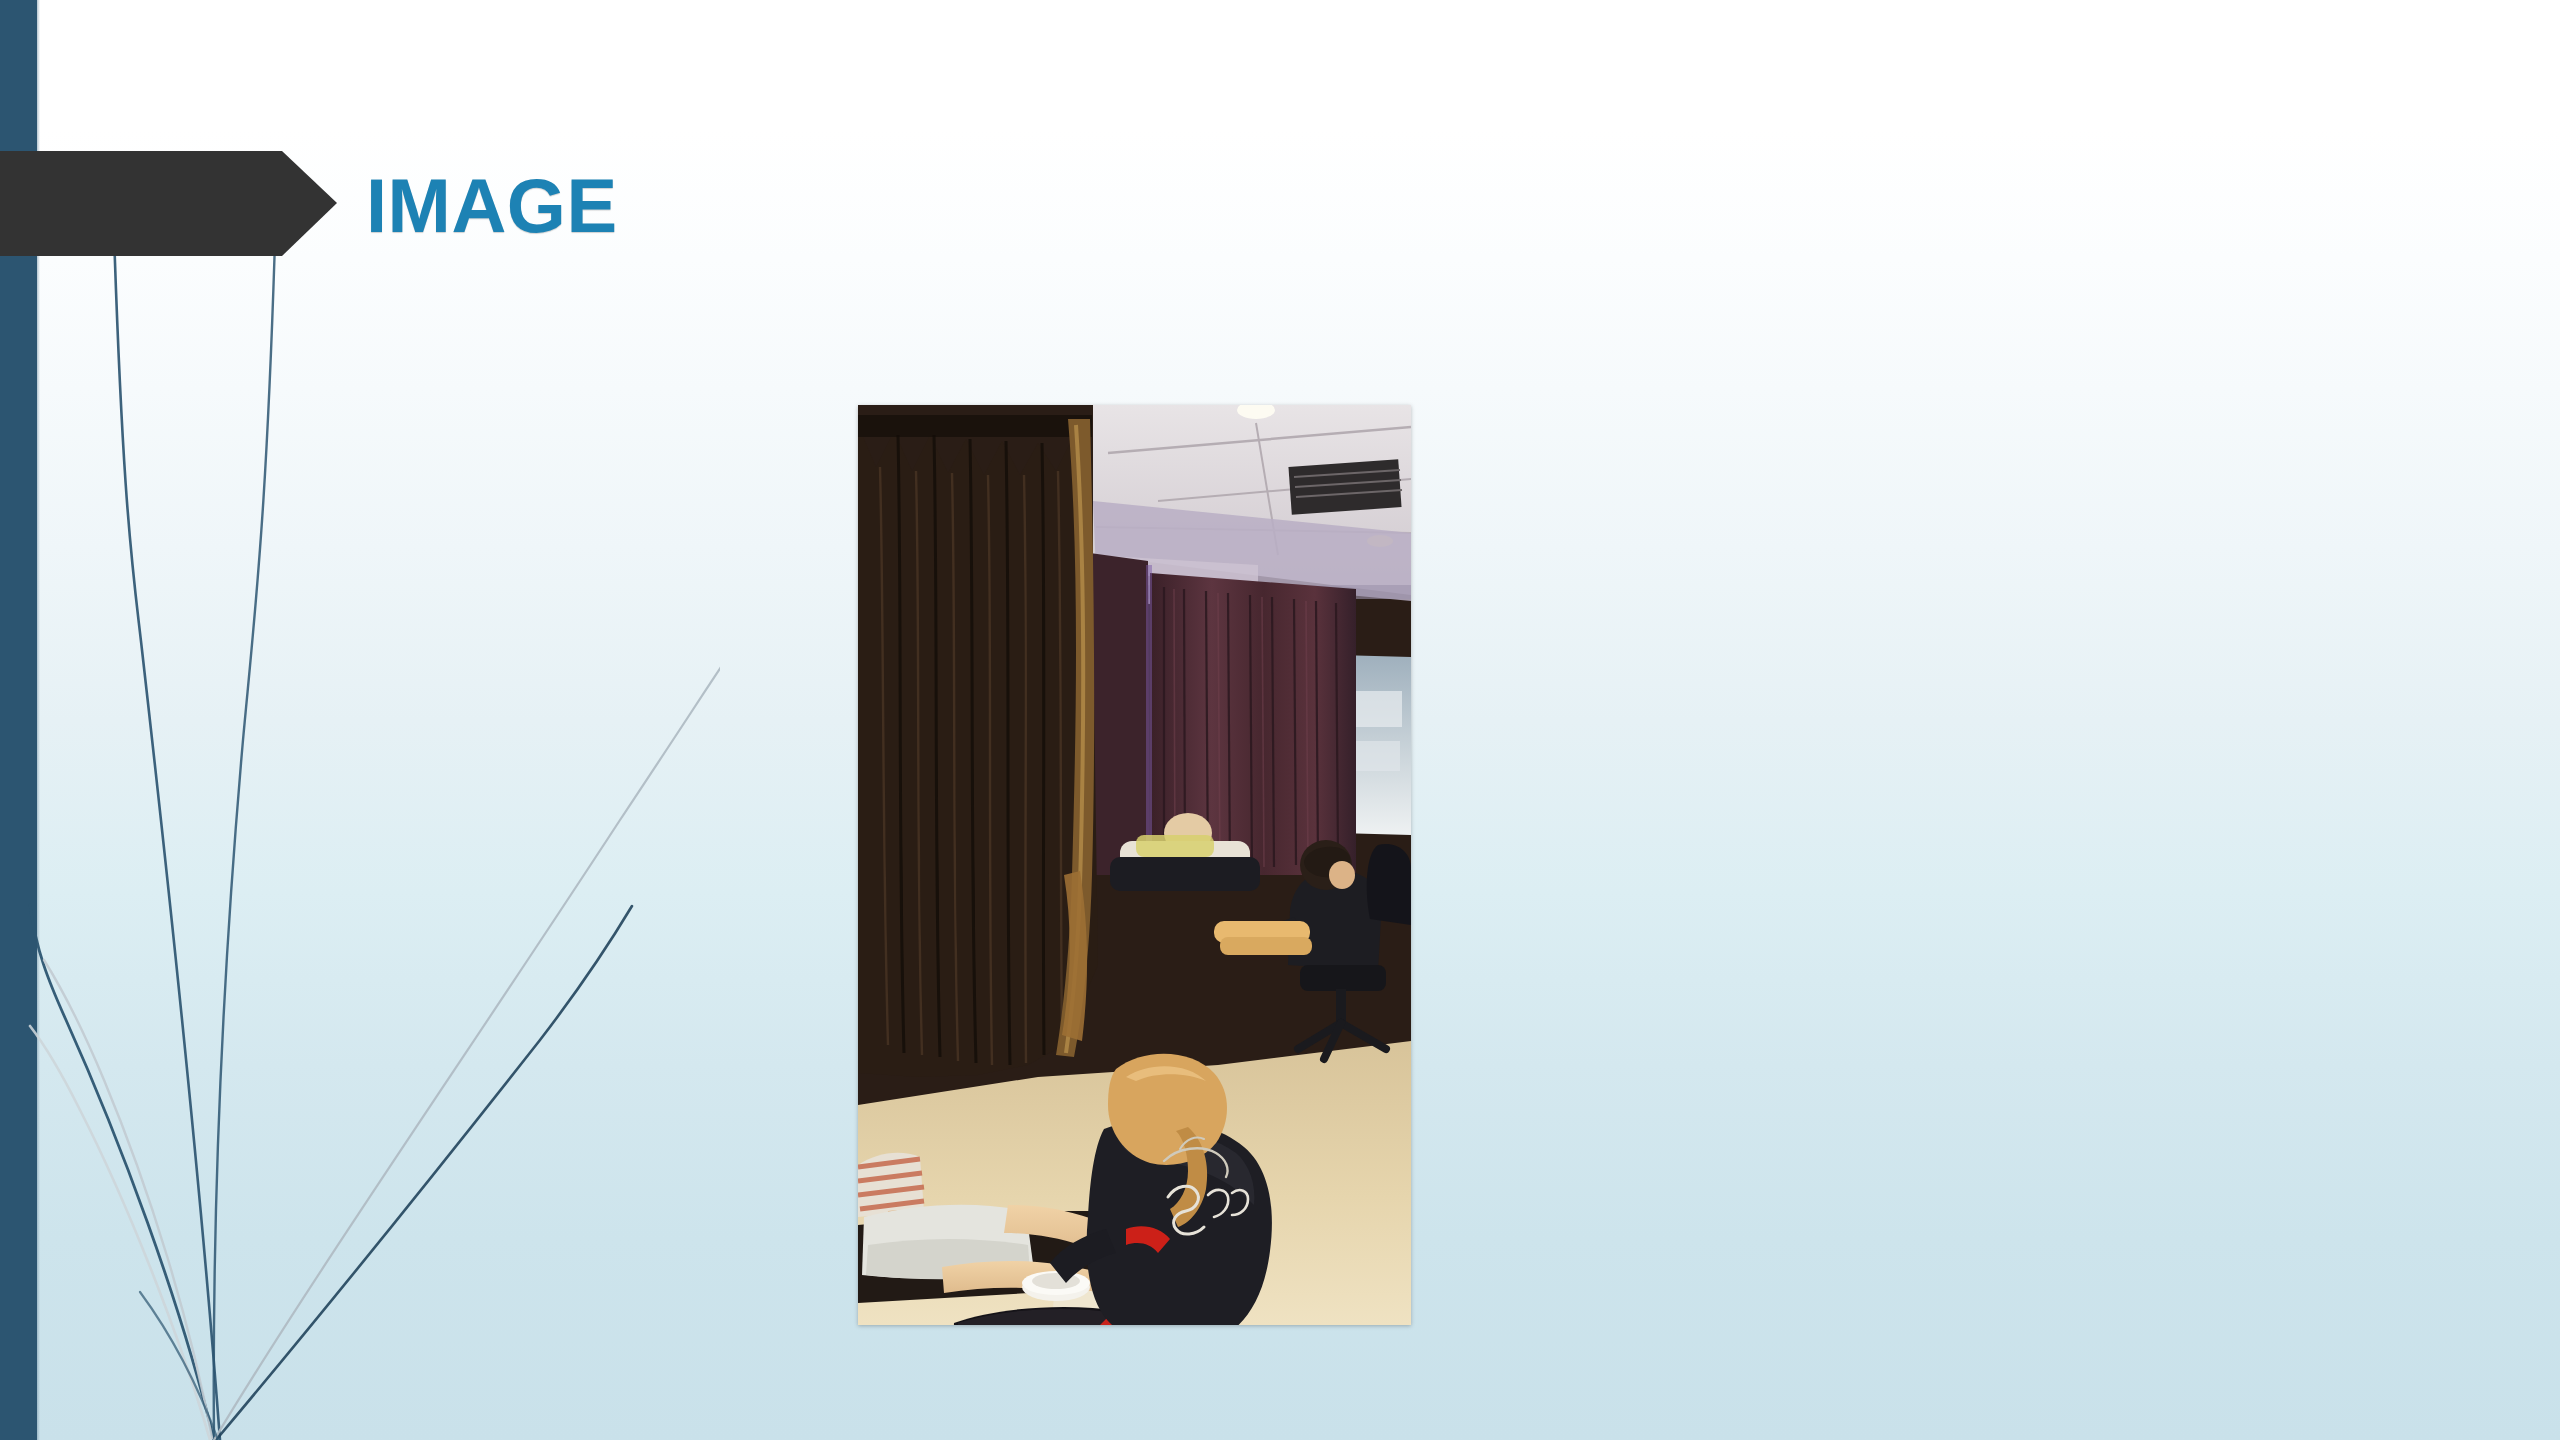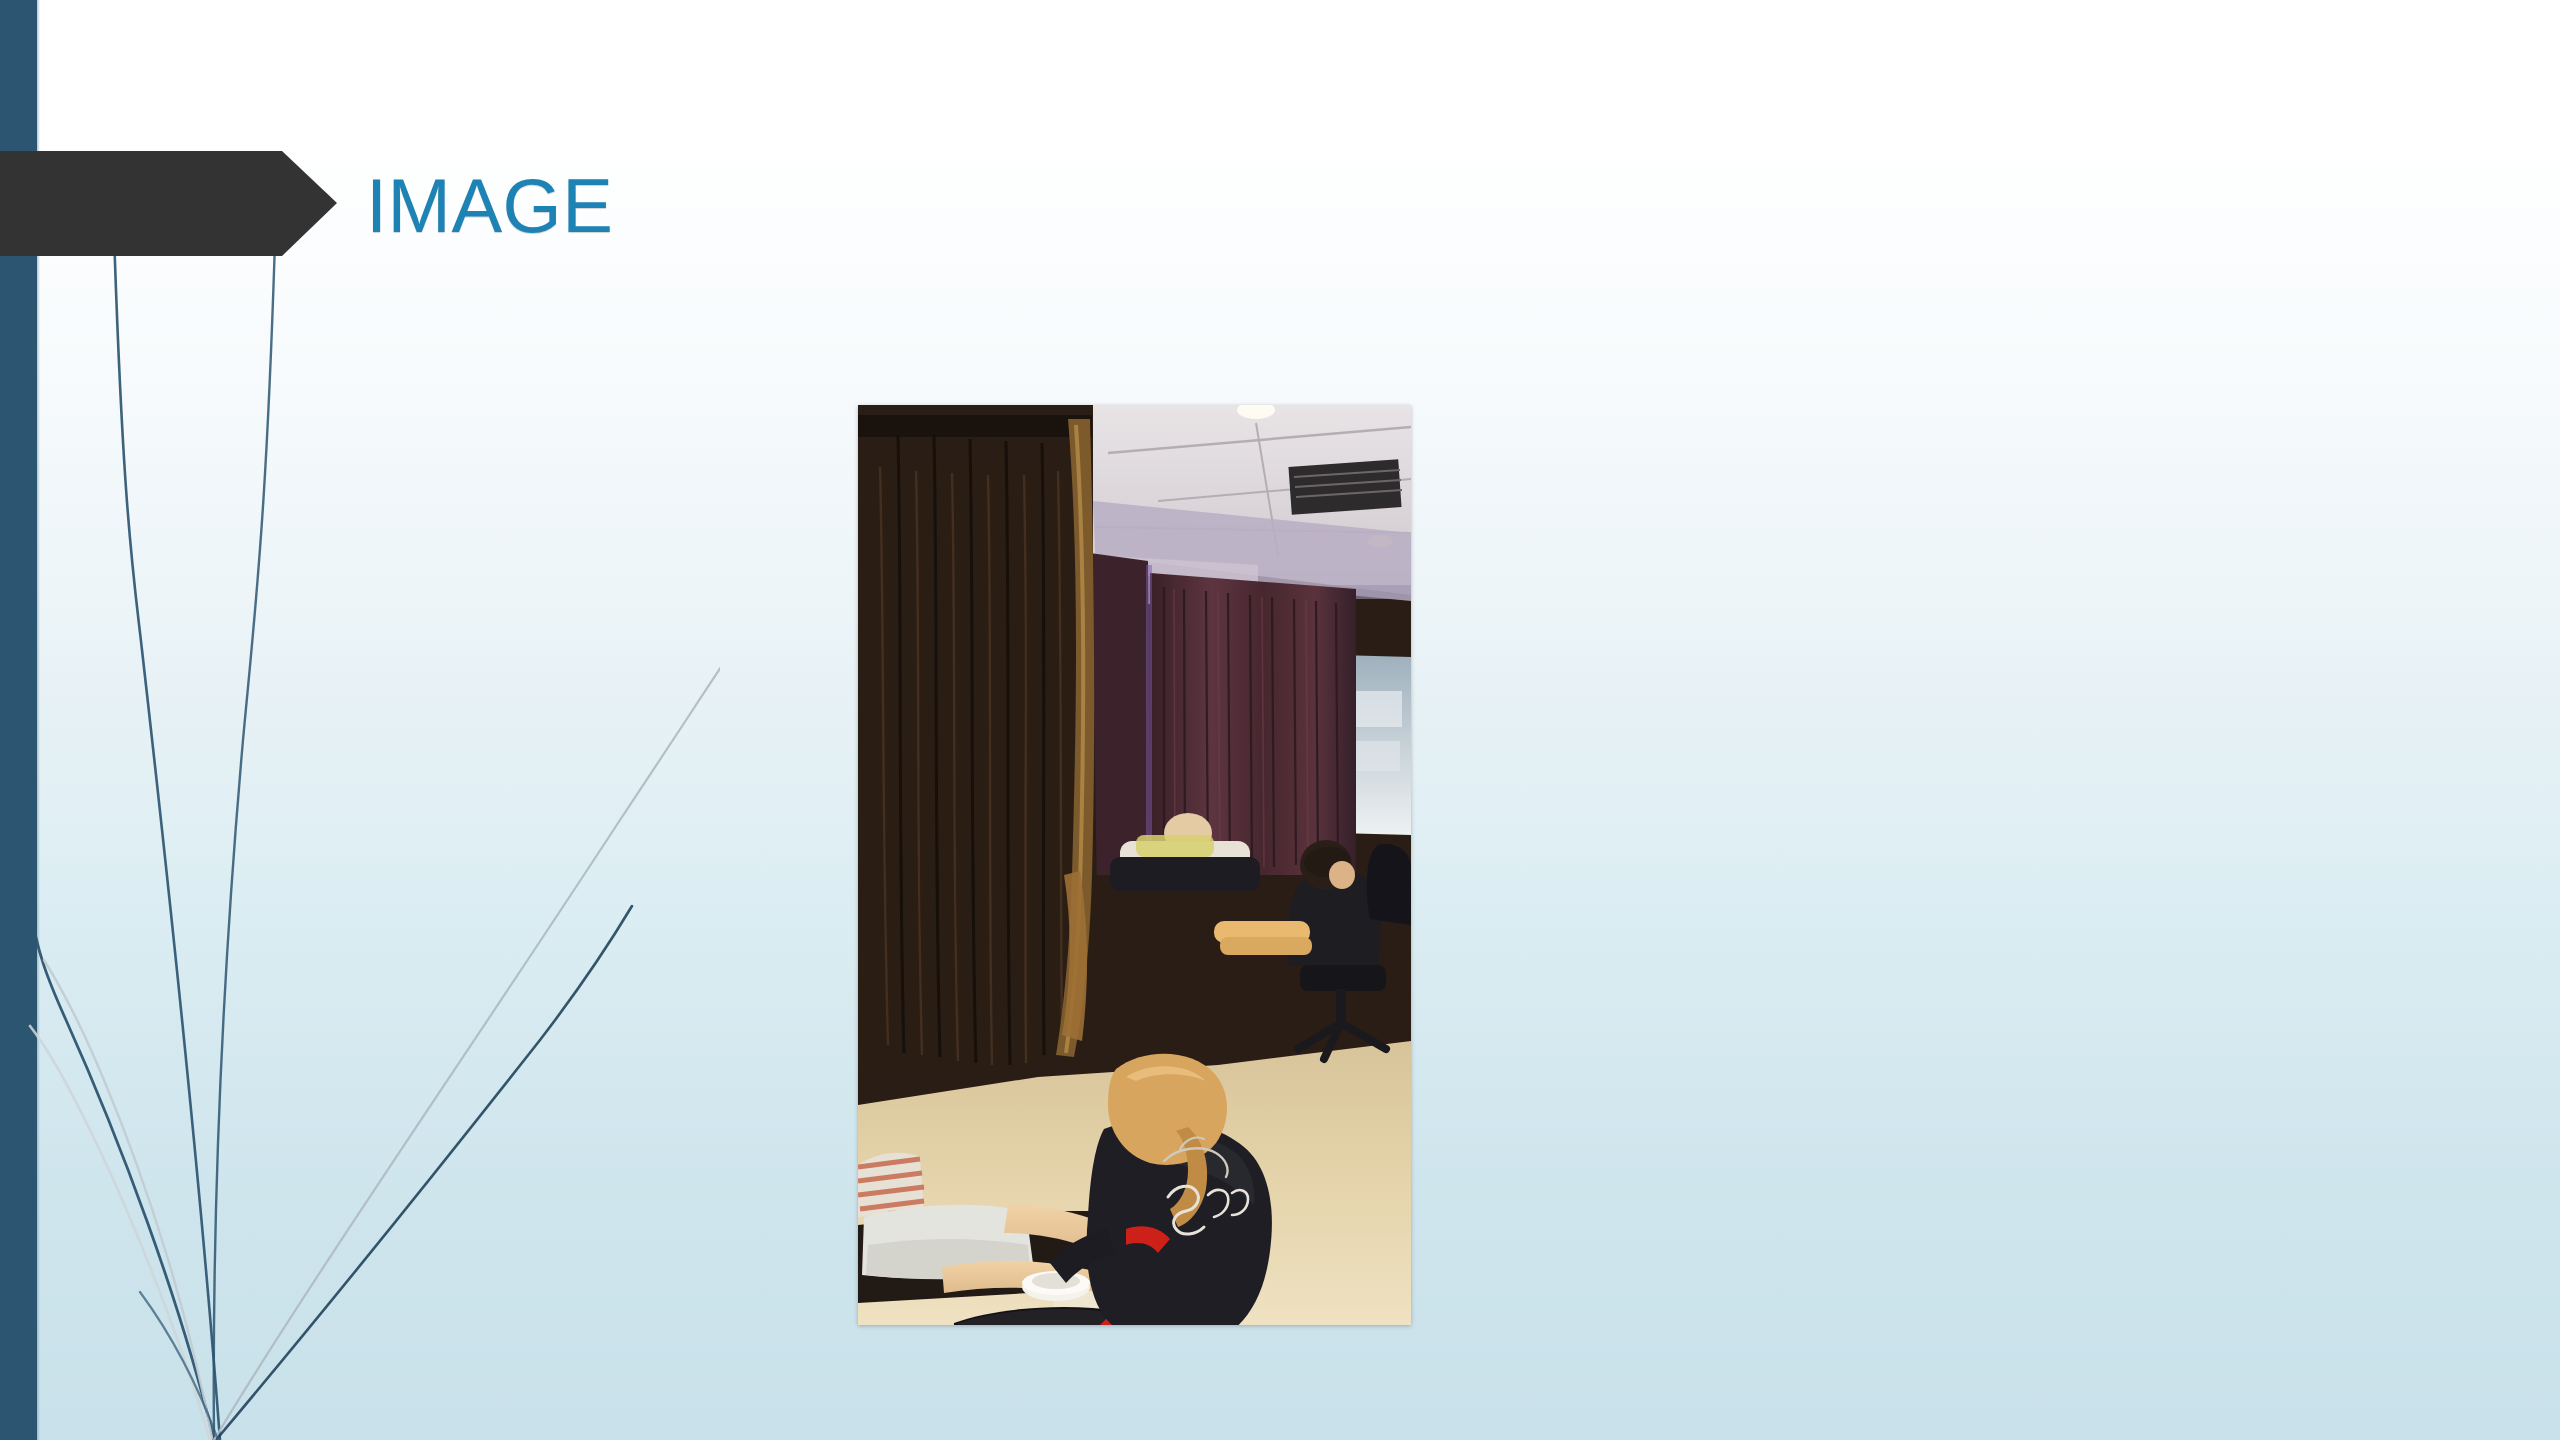--- a/index.html
+++ b/index.html
@@ -65,21 +65,21 @@
     width: 337px;
     height: 105px;
   }
   #banner svg { display: block; }
 
   #title {
     position: absolute;
     left: 366px;
     top: 158px;
     font-size: 76px;
-    font-weight: normal;
+    font-weight: bold;
     letter-spacing: 0.5px;
     color: #1d82b4;
     line-height: 1.25;
     white-space: nowrap;
     text-shadow: 0 1px 1px rgba(0,0,0,0.18);
   }
 
   
   #photo-frame {
     position: absolute;

